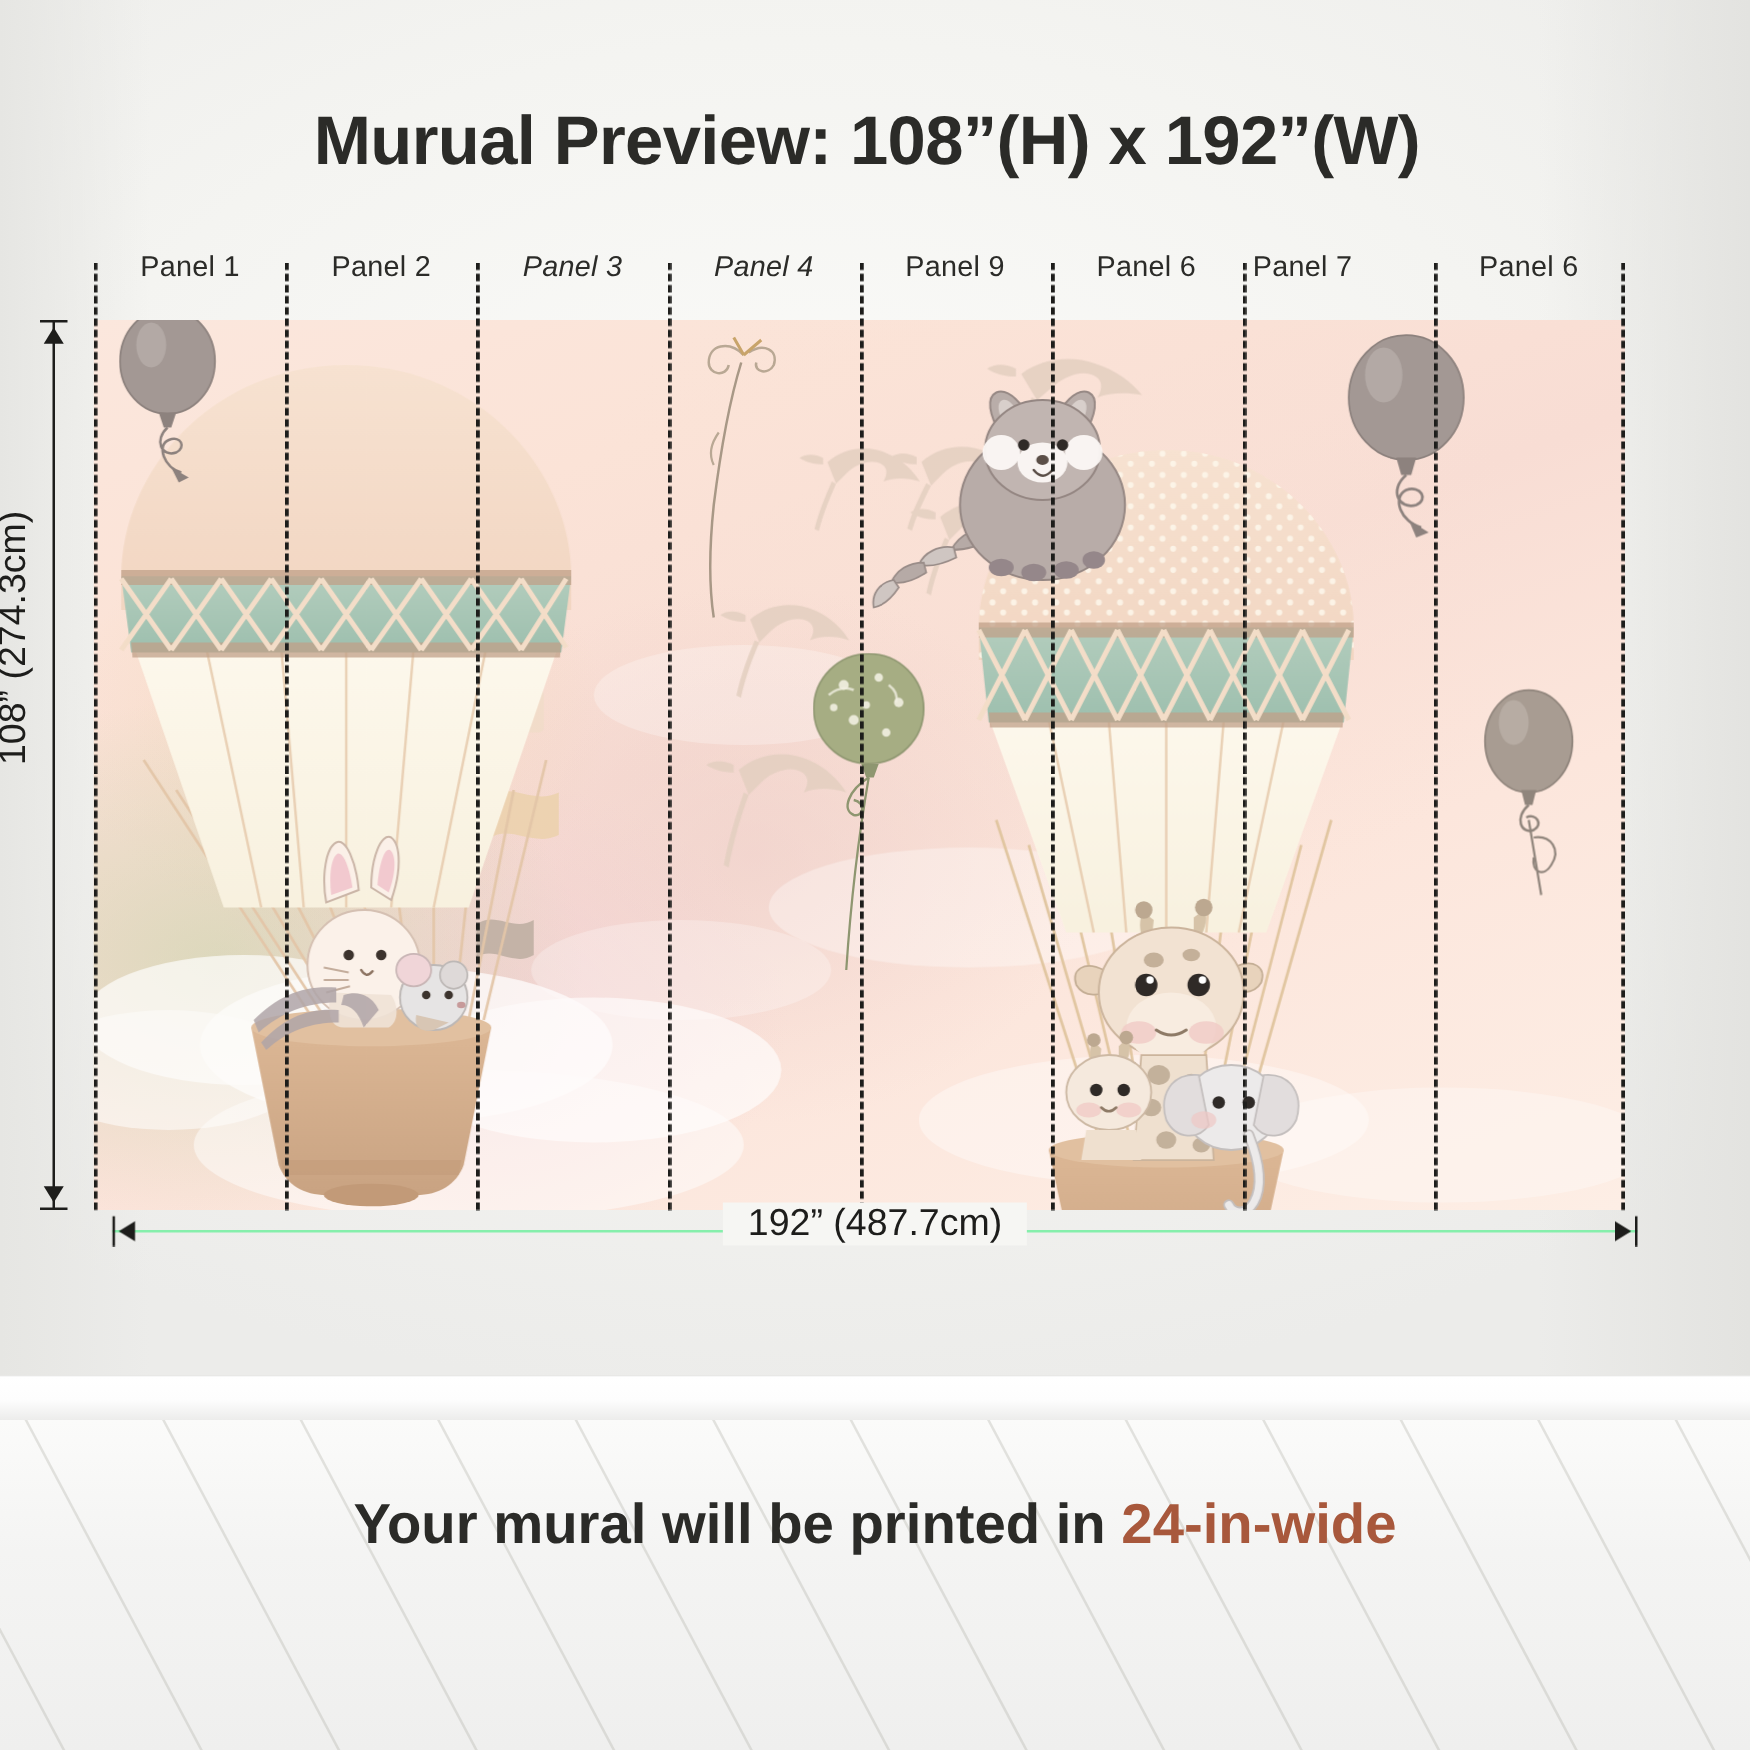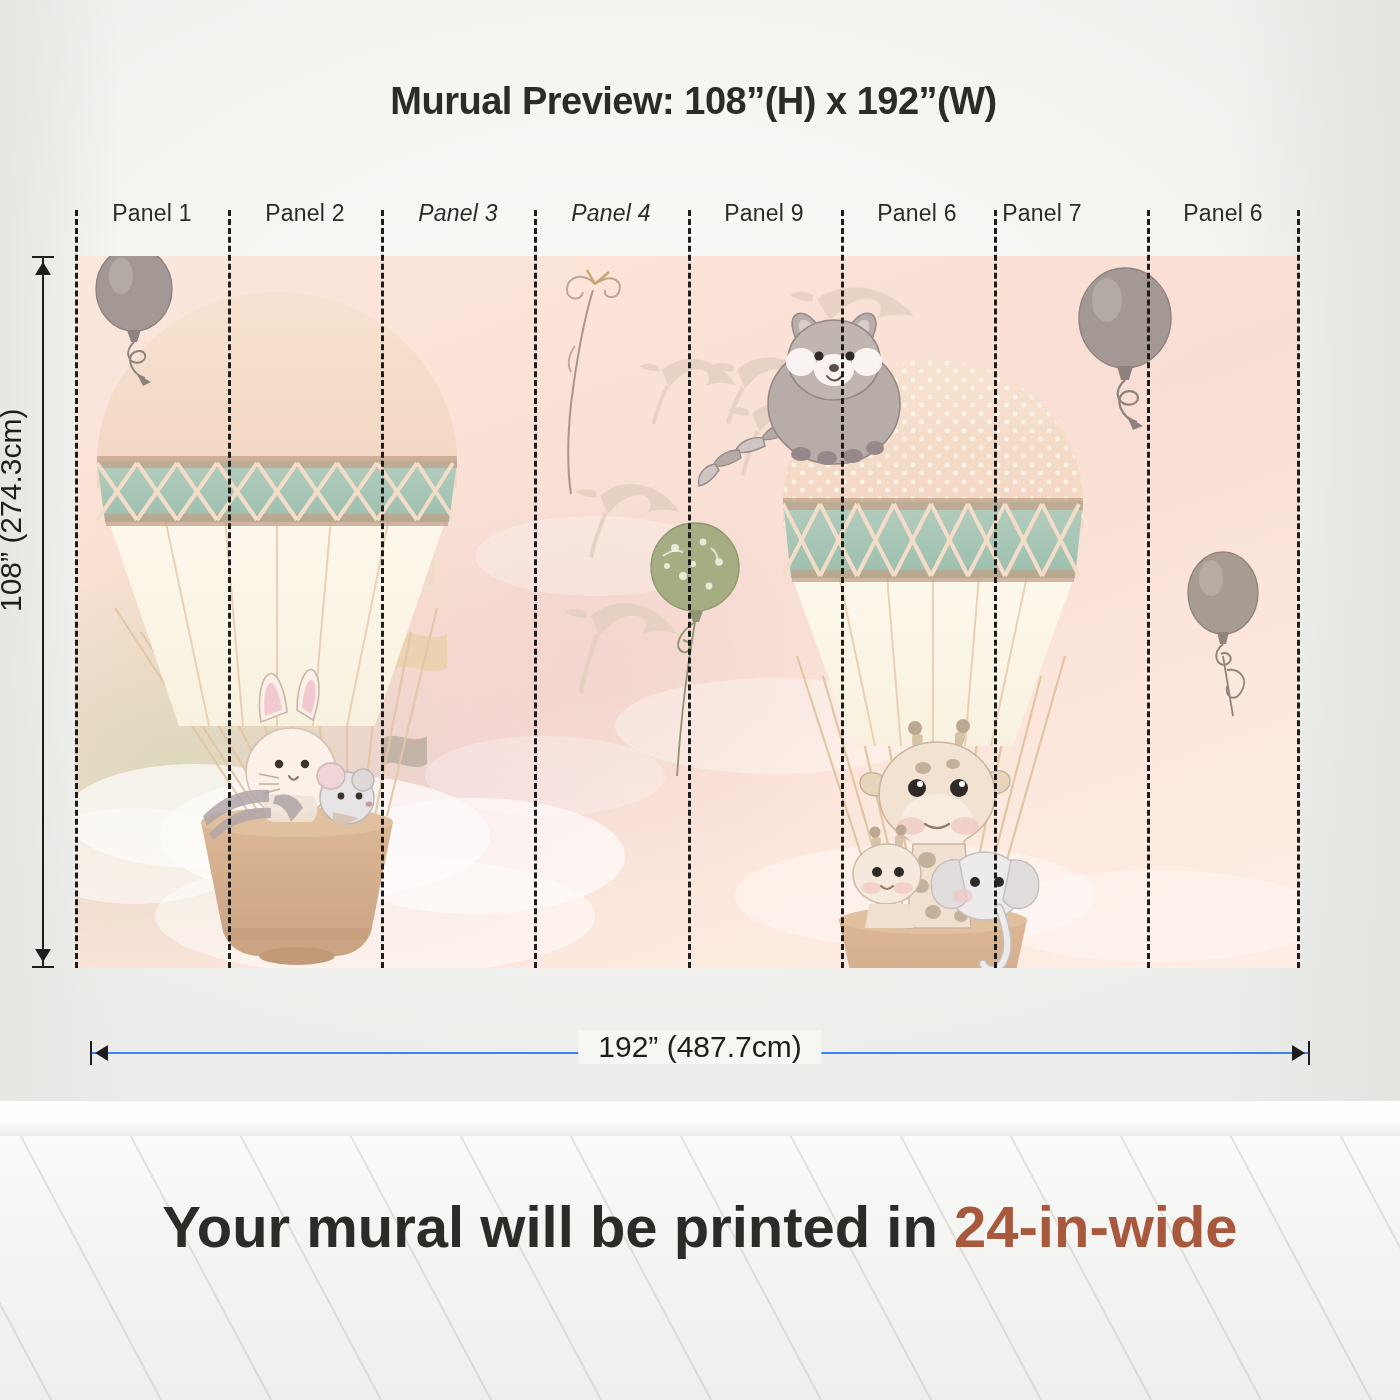--- a/index.html
+++ b/index.html
@@ -80,45 +80,45 @@
     border-left:8px solid transparent; border-right:8px solid transparent;
   }
   .varrow-up { top:6px; border-bottom:13px solid #1d1d1b; }
   .varrow-dn { bottom:6px; border-top:13px solid #1d1d1b; }
   .vlabel {
     position:absolute; left:-6px; top:612px;
     transform:rotate(-90deg); transform-origin:left top;
     font-size:30px; color:#1d1d1b; white-space:nowrap;
   }
 
-  .hdim { position:absolute; left:90px; top:1052px; width:1220px; height:2px; background:#3b82f6; }
+  .hdim { position:absolute; left:90px; top:984px; width:1220px; height:2px; background:#86efac; }
   .hdim:before, .hdim:after {
     content:""; position:absolute; top:-11px; width:2px; height:24px; background:#1d1d1b;
   }
   .hdim:before { left:0; }
   .hdim:after { right:0; }
   .harrow-l, .harrow-r {
     position:absolute; top:-7px; width:0; height:0;
     border-top:8px solid transparent; border-bottom:8px solid transparent;
   }
   .harrow-l { left:5px; border-right:13px solid #1d1d1b; }
   .harrow-r { right:5px; border-left:13px solid #1d1d1b; }
   .hlabel {
     position:absolute; left:50%; top:-22px; transform:translateX(-50%);
     background:#f6f6f3; padding:0 20px; font-size:30px; color:#1d1d1b; white-space:nowrap;
   }
 
   
   #page-title {
     position:absolute; left:0; top:80px; width:1387px; text-align:center;
-    font-size:38px; font-weight:bold; color:#2b2b28; letter-spacing:-.5px;
+    font-size:55px; font-weight:bold; color:#2b2b28; letter-spacing:-.5px;
   }
   #caption {
     position:absolute; left:0; top:1190px; width:1400px; text-align:center;
-    font-size:58px; font-weight:bold; color:#2b2b28; line-height:1.28;
+    font-size:45px; font-weight:bold; color:#2b2b28; line-height:1.28;
   }
   #caption .accent { color:#a8583c; }
 </style>
 </head>
 <body>
 
 <div id="room">
   <div class="wall"></div>
   <div class="wall-shadow-left"></div>
   <div class="wall-shadow-right"></div>

